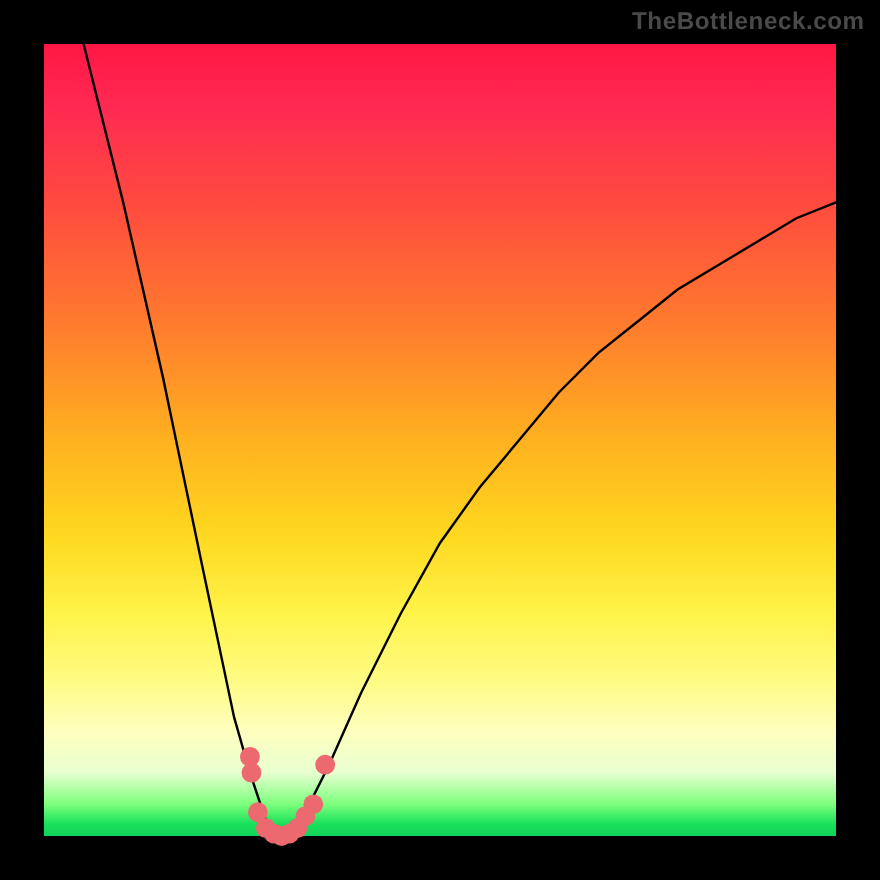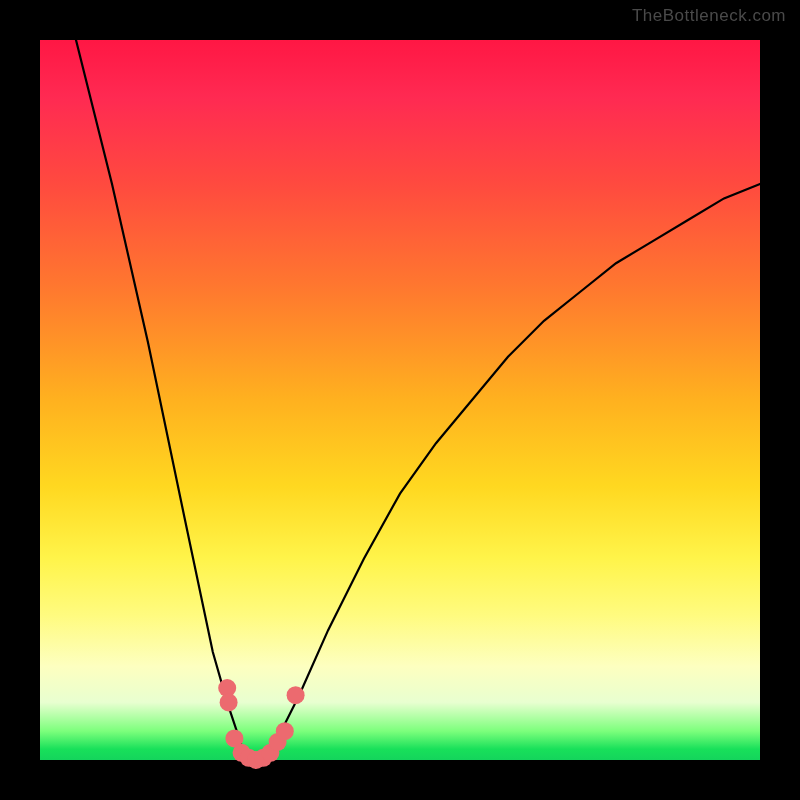--- a/index.html
+++ b/index.html
@@ -38,22 +38,22 @@
       #7cff7c 96%,
       #18e05a 98.5%,
       #14d45c 100%
     );
   }
   .watermark {
     position: absolute;
     top: 6px;
     right: 14px;
     color: #4a4a4a;
-    font-size: 17px;
-    font-weight: 400;
+    font-size: 22px;
+    font-weight: 700;
     letter-spacing: 0.5px;
     user-select: none;
   }
   svg.curve {
     position: absolute;
     left: 0;
     top: 0;
     width: 720px;
     height: 720px;
     overflow: visible;

